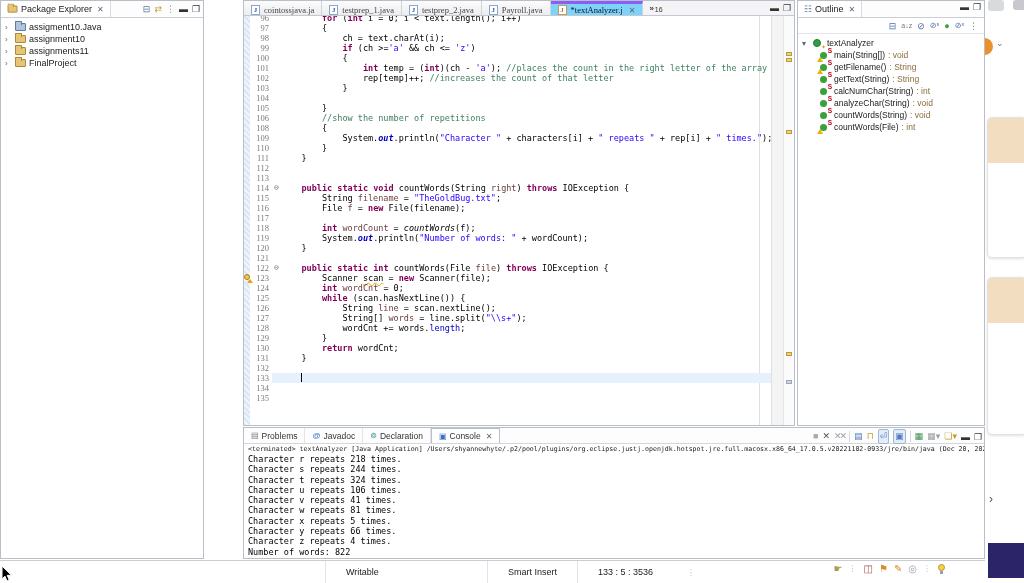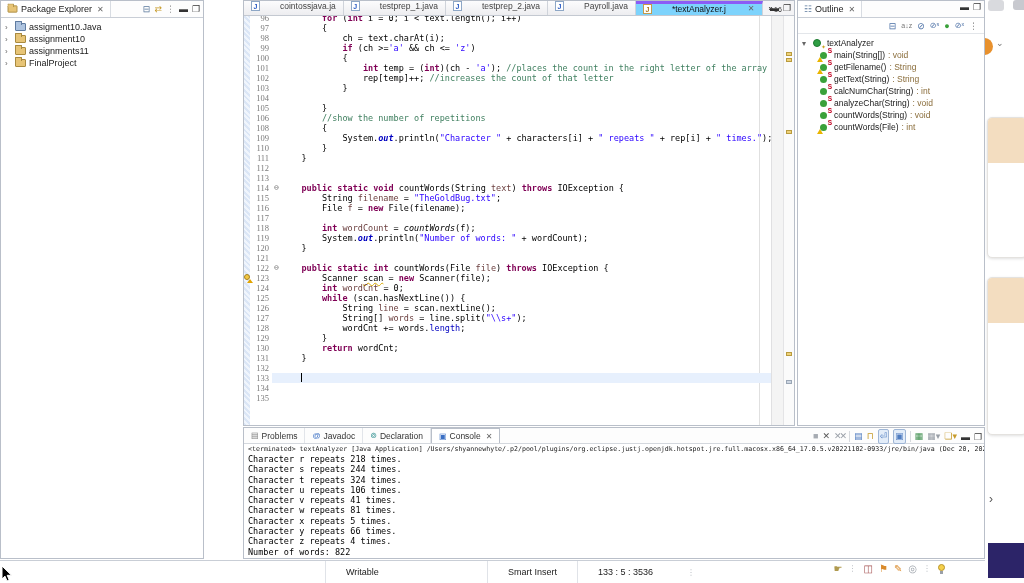--- a/index.html
+++ b/index.html
@@ -26,22 +26,22 @@
   .tw { color:#666; font-size:8px; width:7px; }
   .folder { width:11px; height:8px; background:#e7c476; border:1px solid #a98a3f; border-radius:1px; position:relative; }
   .folder:before { content:""; position:absolute; left:-1px; top:-3px; width:5px; height:3px;
                    background:#e7c476; border:1px solid #a98a3f; border-bottom:none; border-radius:1px 1px 0 0; }
   .folder.blue { background:#aec4e0; border-color:#5f7ba0; }
   .folder.blue:before { background:#aec4e0; border-color:#5f7ba0; }
 
   
   #editor-tabs { height:15px; display:flex; align-items:stretch; background:#f4f4f6;
                  border-bottom:1px solid #c4c9d1; font-size:8.5px; color:#444; position:relative; }
-  .etab { display:flex; align-items:flex-start; gap:20px; padding:0 7px; border-right:1px solid #cfd3da;
-          background:linear-gradient(#fcfcfd,#ededf0); white-space:nowrap; }
+  .etab { display:flex; align-items:flex-end; gap:4px; padding:0 7px; border-right:1px solid #cfd3da;
+          background:linear-gradient(#fcfcfd,#ededf0); white-space:nowrap;font-family:Liberation Serif, serif; }
   .etab.active { background:#7dd3fc; border-top:3px solid #8b5cf6; color:#111; }
   .jicon { width:9px; height:10px; background:#fff; border:1px solid #8ea7c6; font-size:7px; font-weight:bold;
            color:#2b5cc4; display:flex; align-items:center; justify-content:center; line-height:1; }
   .etab.active .jicon { border-color:#c79b4a; color:#b07818; }
   #hidden-tabs { display:flex; align-items:center; padding:0 6px; font-size:8px; color:#333; gap:1px; }
   #hidden-tabs .chev { font-weight:bold; }
   #hidden-tabs .cnt { font-size:7px; margin-top:3px; }
 
   #code-view { position:absolute; left:0; top:15px; right:0; bottom:0; overflow:hidden; background:#fff; }
   #code-lines { margin-top:-3px; font-family:"DejaVu Sans Mono", monospace; font-size:8.5px; }
@@ -313,21 +313,21 @@
             <span class="ctext"></span>
           </div>
           <div class="cl">
             <span class="lnum">113</span>
             <span class="foldc"></span>
             <span class="ctext"></span>
           </div>
           <div class="cl">
             <span class="lnum">114</span>
             <span class="foldc">⊖</span>
-            <span class="ctext"><span class="st">    </span><span class="sk">public</span><span class="st"> </span><span class="sk">static</span><span class="st"> </span><span class="sk">void</span><span class="st"> countWords(String </span><span class="sp">text</span><span class="st">) </span><span class="sk">throws</span><span class="st"> IOException {</span></span>
+            <span class="ctext"><span class="st">    </span><span class="sk">public</span><span class="st"> </span><span class="sk">static</span><span class="st"> </span><span class="sk">void</span><span class="st"> countWords(String </span><span class="sp">right</span><span class="st">) </span><span class="sk">throws</span><span class="st"> IOException {</span></span>
           </div>
           <div class="cl">
             <span class="lnum">115</span>
             <span class="foldc"></span>
             <span class="ctext"><span class="st">        String </span><span class="sp">filename</span><span class="st"> = </span><span class="ss">"TheGoldBug.txt"</span><span class="st">;</span></span>
           </div>
           <div class="cl">
             <span class="lnum">116</span>
             <span class="foldc"></span>
             <span class="ctext"><span class="st">        File </span><span class="sp">f</span><span class="st"> = </span><span class="sk">new</span><span class="st"> File(filename);</span></span>

